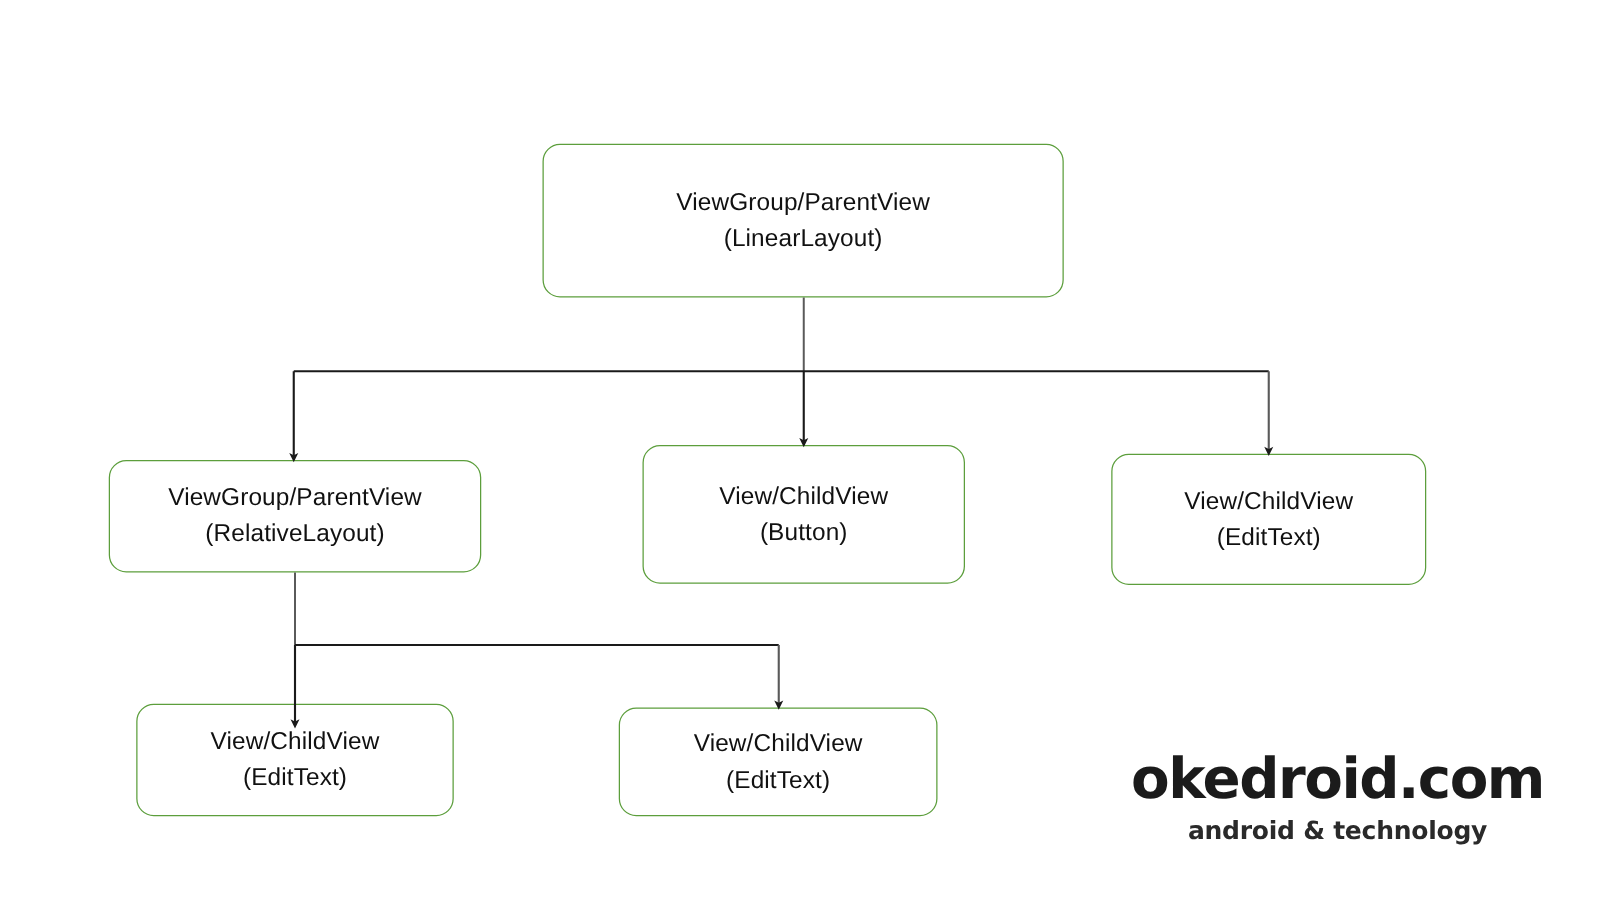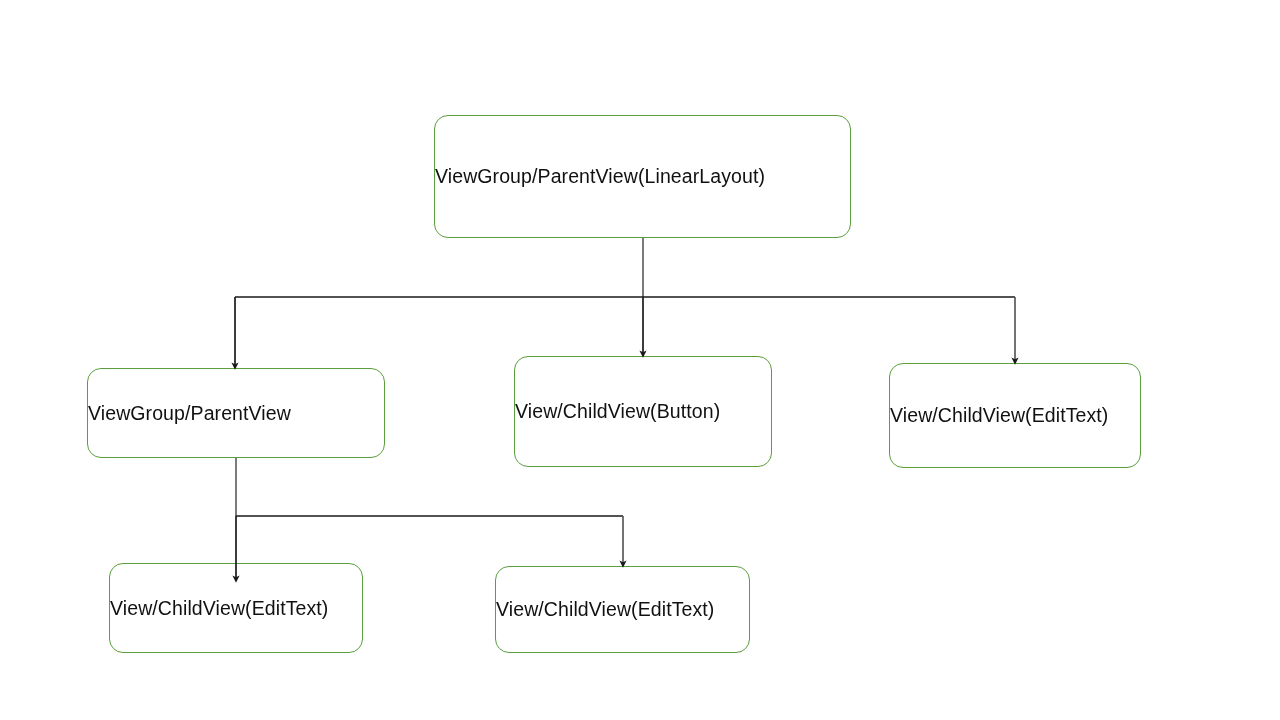--- a/index.html
+++ b/index.html
@@ -16,23 +16,23 @@
     overflow: hidden;
     font-family: "Liberation Sans", "DejaVu Sans", sans-serif;
   }
   .node {
     position: absolute;
     box-sizing: border-box;
     border: 1.4px solid #5c9e3c;
     border-radius: 14px;
     background: #ffffff;
     display: flex;
-    flex-direction: row;
+    flex-direction: column;
     align-items: center;
-    justify-content: flex-start;
+    justify-content: center;
     color: #111111;
     font-size: 19.5px;
     line-height: 1.47;
     letter-spacing: 0.1px;
     text-align: center;
     z-index: 3;
   }
   .node .line1, .node .line2 {
     display: block;
     white-space: nowrap;
@@ -82,20 +82,21 @@
 
 <div id="canvas">
 
   <div class="node" id="node-root" style="left:434px; top:115px; width:417px; height:123px;">
     <span class="line1">ViewGroup/ParentView</span>
     <span class="line2">(LinearLayout)</span>
   </div>
 
   <div class="node" id="node-relative" style="left:87px; top:368px; width:298px; height:90px;">
     <span class="line1">ViewGroup/ParentView</span>
+    <span class="line2">(RelativeLayout)</span>
   </div>
 
   <div class="node" id="node-button" style="left:514px; top:356px; width:258px; height:111px;">
     <span class="line1">View/ChildView</span>
     <span class="line2">(Button)</span>
   </div>
 
   <div class="node" id="node-textview" style="left:889px; top:363px; width:252px; height:105px;">
     <span class="line1">View/ChildView</span>
     <span class="line2">(EditText)</span>
@@ -130,14 +131,18 @@
 
     <path d="M236,458 L236,516" stroke="#5a5a5a" stroke-width="1.6" fill="none"></path>
 
     <path d="M236,516 L623,516" stroke="#1a1a1a" stroke-width="1.7" fill="none"></path>
 
     <path d="M236,516 L236,579" stroke="#1a1a1a" stroke-width="1.7" fill="none" marker-end="url(#arrowhead)"></path>
 
     <path d="M623,516 L623,564" stroke="#5a5a5a" stroke-width="1.7" fill="none" marker-end="url(#arrowhead)"></path>
   </svg>
 
+  <div id="watermark">
+    <div class="wm-main">okedroid.com</div>
+    <div class="wm-sub">android &amp; technology</div>
+  </div>
 
 </div>
 
 </body></html>

